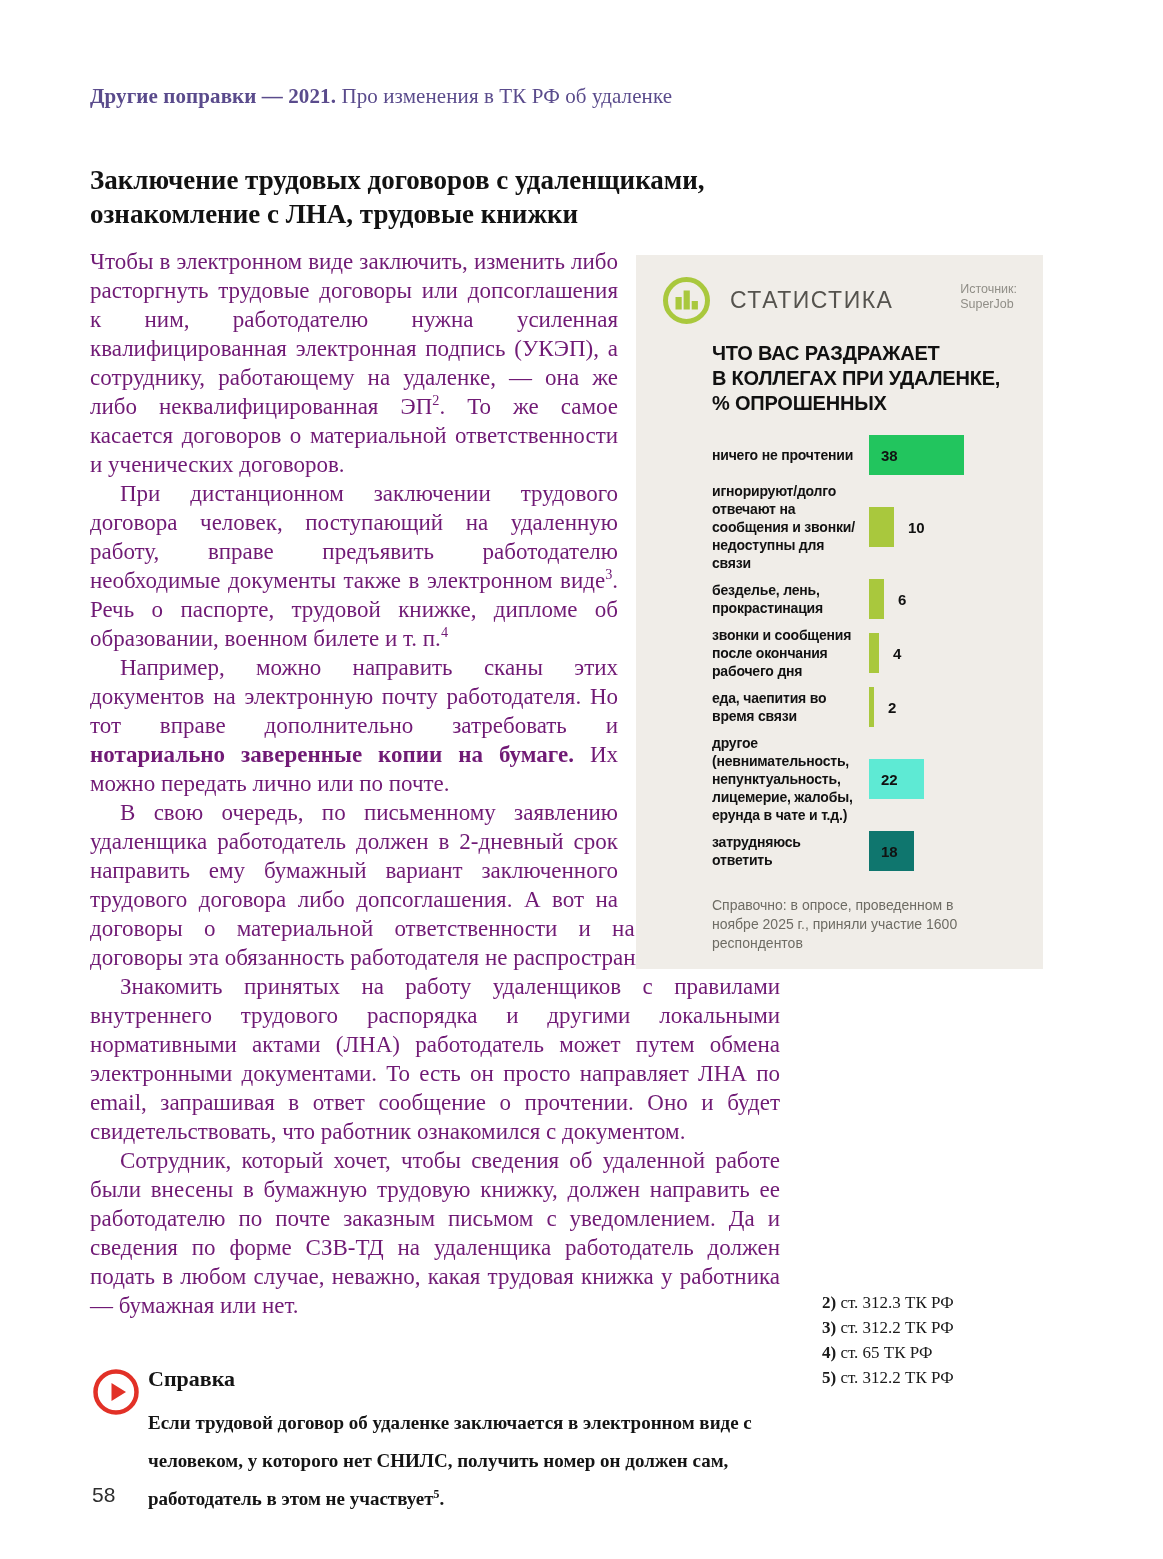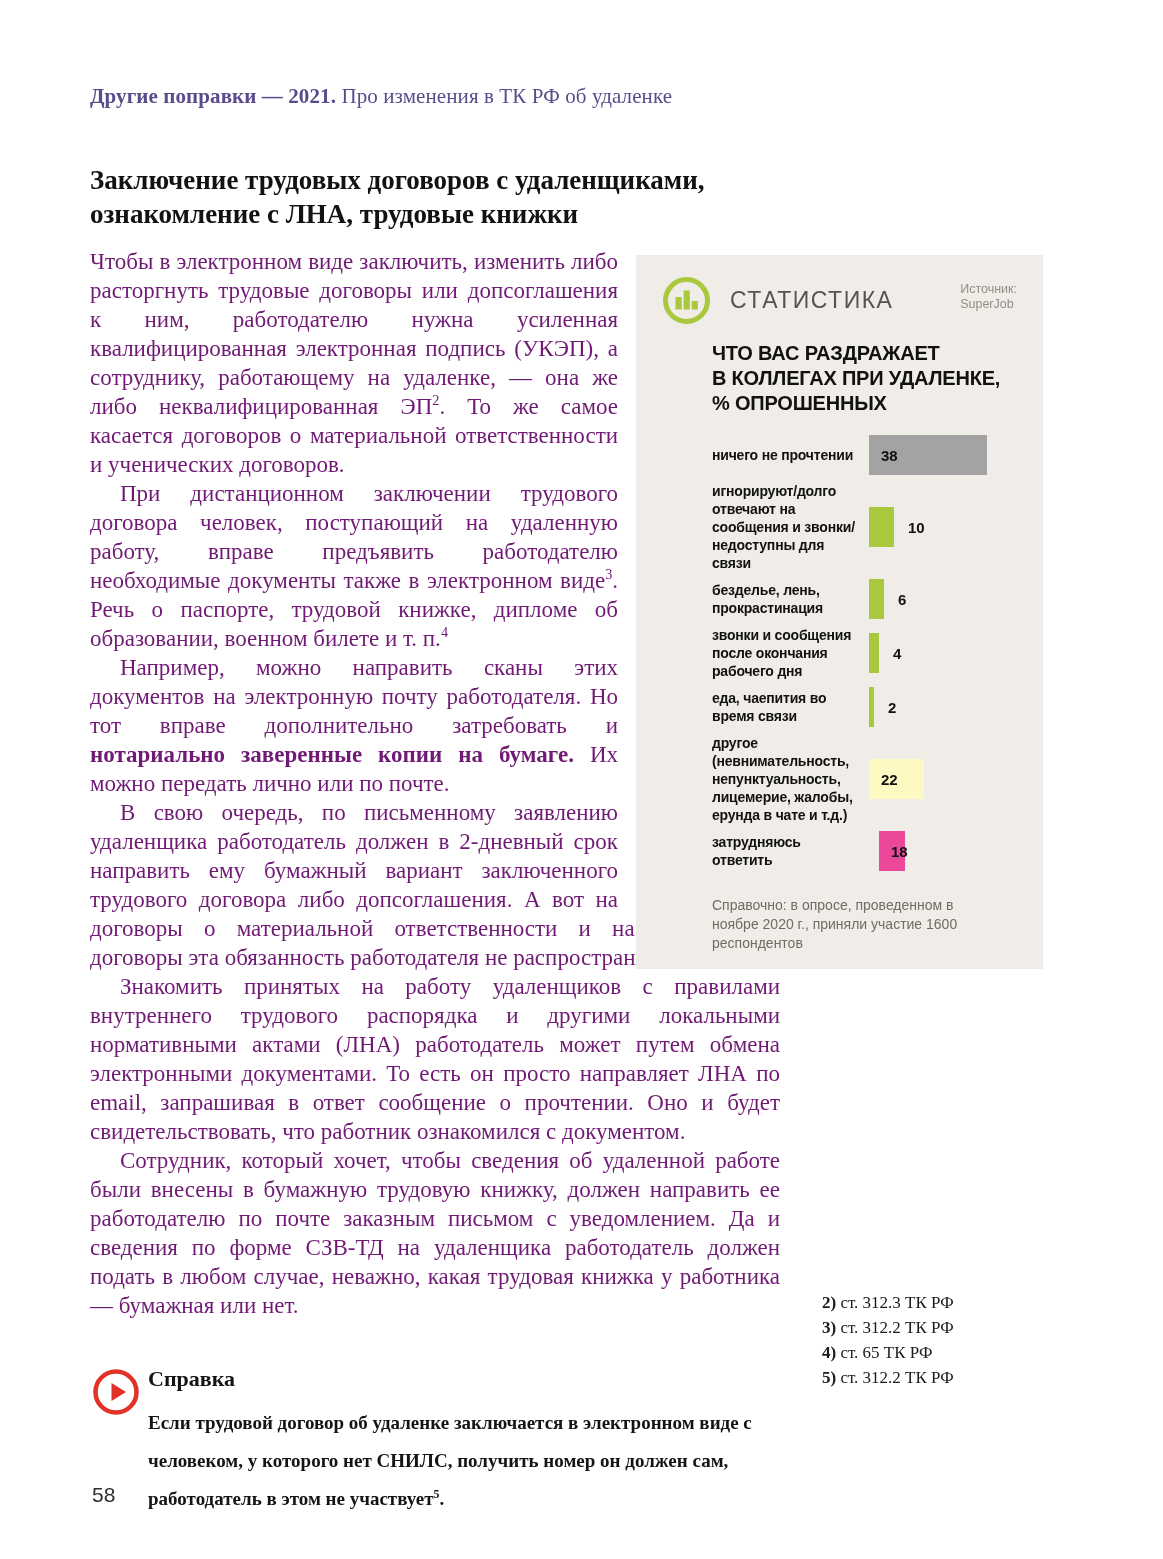--- a/index.html
+++ b/index.html
@@ -125,21 +125,21 @@
     </div>
     <div class="chart-title" id="chart-title">
         <div>ЧТО ВАС РАЗДРАЖАЕТ</div>
         <div>В КОЛЛЕГАХ ПРИ УДАЛЕНКЕ,</div>
         <div>% ОПРОШЕННЫХ</div>
       </div>
     <div class="chart" id="chart-rows">
         <div class="chart-row">
           <div class="chart-label">ничего не прочтении</div>
           <div class="bar-zone">
-            <div class="bar" style="width: 118px; background: #a3a3a3;">
+            <div class="bar" style="width: 95px; background: #22c55e;">
               <div class="bar-value-in">38</div>
             </div>
           </div>
         </div>
         <div class="chart-row">
           <div class="chart-label">игнорируют/долго отвечают на сообщения и звонки/ недоступны для связи</div>
           <div class="bar-zone">
             <div class="bar" style="width: 25px; background: rgb(169, 200, 61);"></div>
             <div class="bar-value-out">10</div>
           </div>
@@ -161,35 +161,35 @@
         <div class="chart-row">
           <div class="chart-label">еда, чаепития во время связи</div>
           <div class="bar-zone">
             <div class="bar" style="width: 5px; background: rgb(169, 200, 61);"></div>
             <div class="bar-value-out">2</div>
           </div>
         </div>
         <div class="chart-row">
           <div class="chart-label">другое (невнимательность, непунктуальность, лицемерие, жалобы, ерунда в чате и т.д.)</div>
           <div class="bar-zone">
-            <div class="bar" style="width: 55px; background: #fef9c3;">
+            <div class="bar" style="width: 55px; background: #5eead4;">
               <div class="bar-value-in">22</div>
             </div>
           </div>
         </div>
         <div class="chart-row">
           <div class="chart-label">затрудняюсь ответить</div>
           <div class="bar-zone">
-            <div class="bar" style="width: 26px; background: #ec4899; margin-left: 10px;">
+            <div class="bar" style="width: 45px; background: #0f766e;">
               <div class="bar-value-in">18</div>
             </div>
           </div>
         </div>
       </div>
-    <div class="panel-note">Справочно: в опросе, проведенном в ноябре 2020 г., приняли участие 1600 респондентов</div>
+    <div class="panel-note">Справочно: в опросе, проведенном в ноябре 2025 г., приняли участие 1600 респондентов</div>
   </aside>
 
   <div class="spravka">
     <svg class="spravka-icon" viewBox="0 0 48 48" aria-hidden="true">
       <circle cx="24" cy="24" r="20.5" fill="none" stroke="#e23127" stroke-width="4.5"></circle>
       <path d="M19.5 15 L34 24 L19.5 33 Z" fill="#e23127"></path>
     </svg>
     <div class="spravka-title">Справка</div>
     <div class="spravka-text" id="spravka-text">Если трудовой договор об удаленке заключается в электронном виде с человеком, у которого нет СНИЛС, получить номер он должен сам, работодатель в этом не участвует<sup>5</sup>.</div>
   </div>

